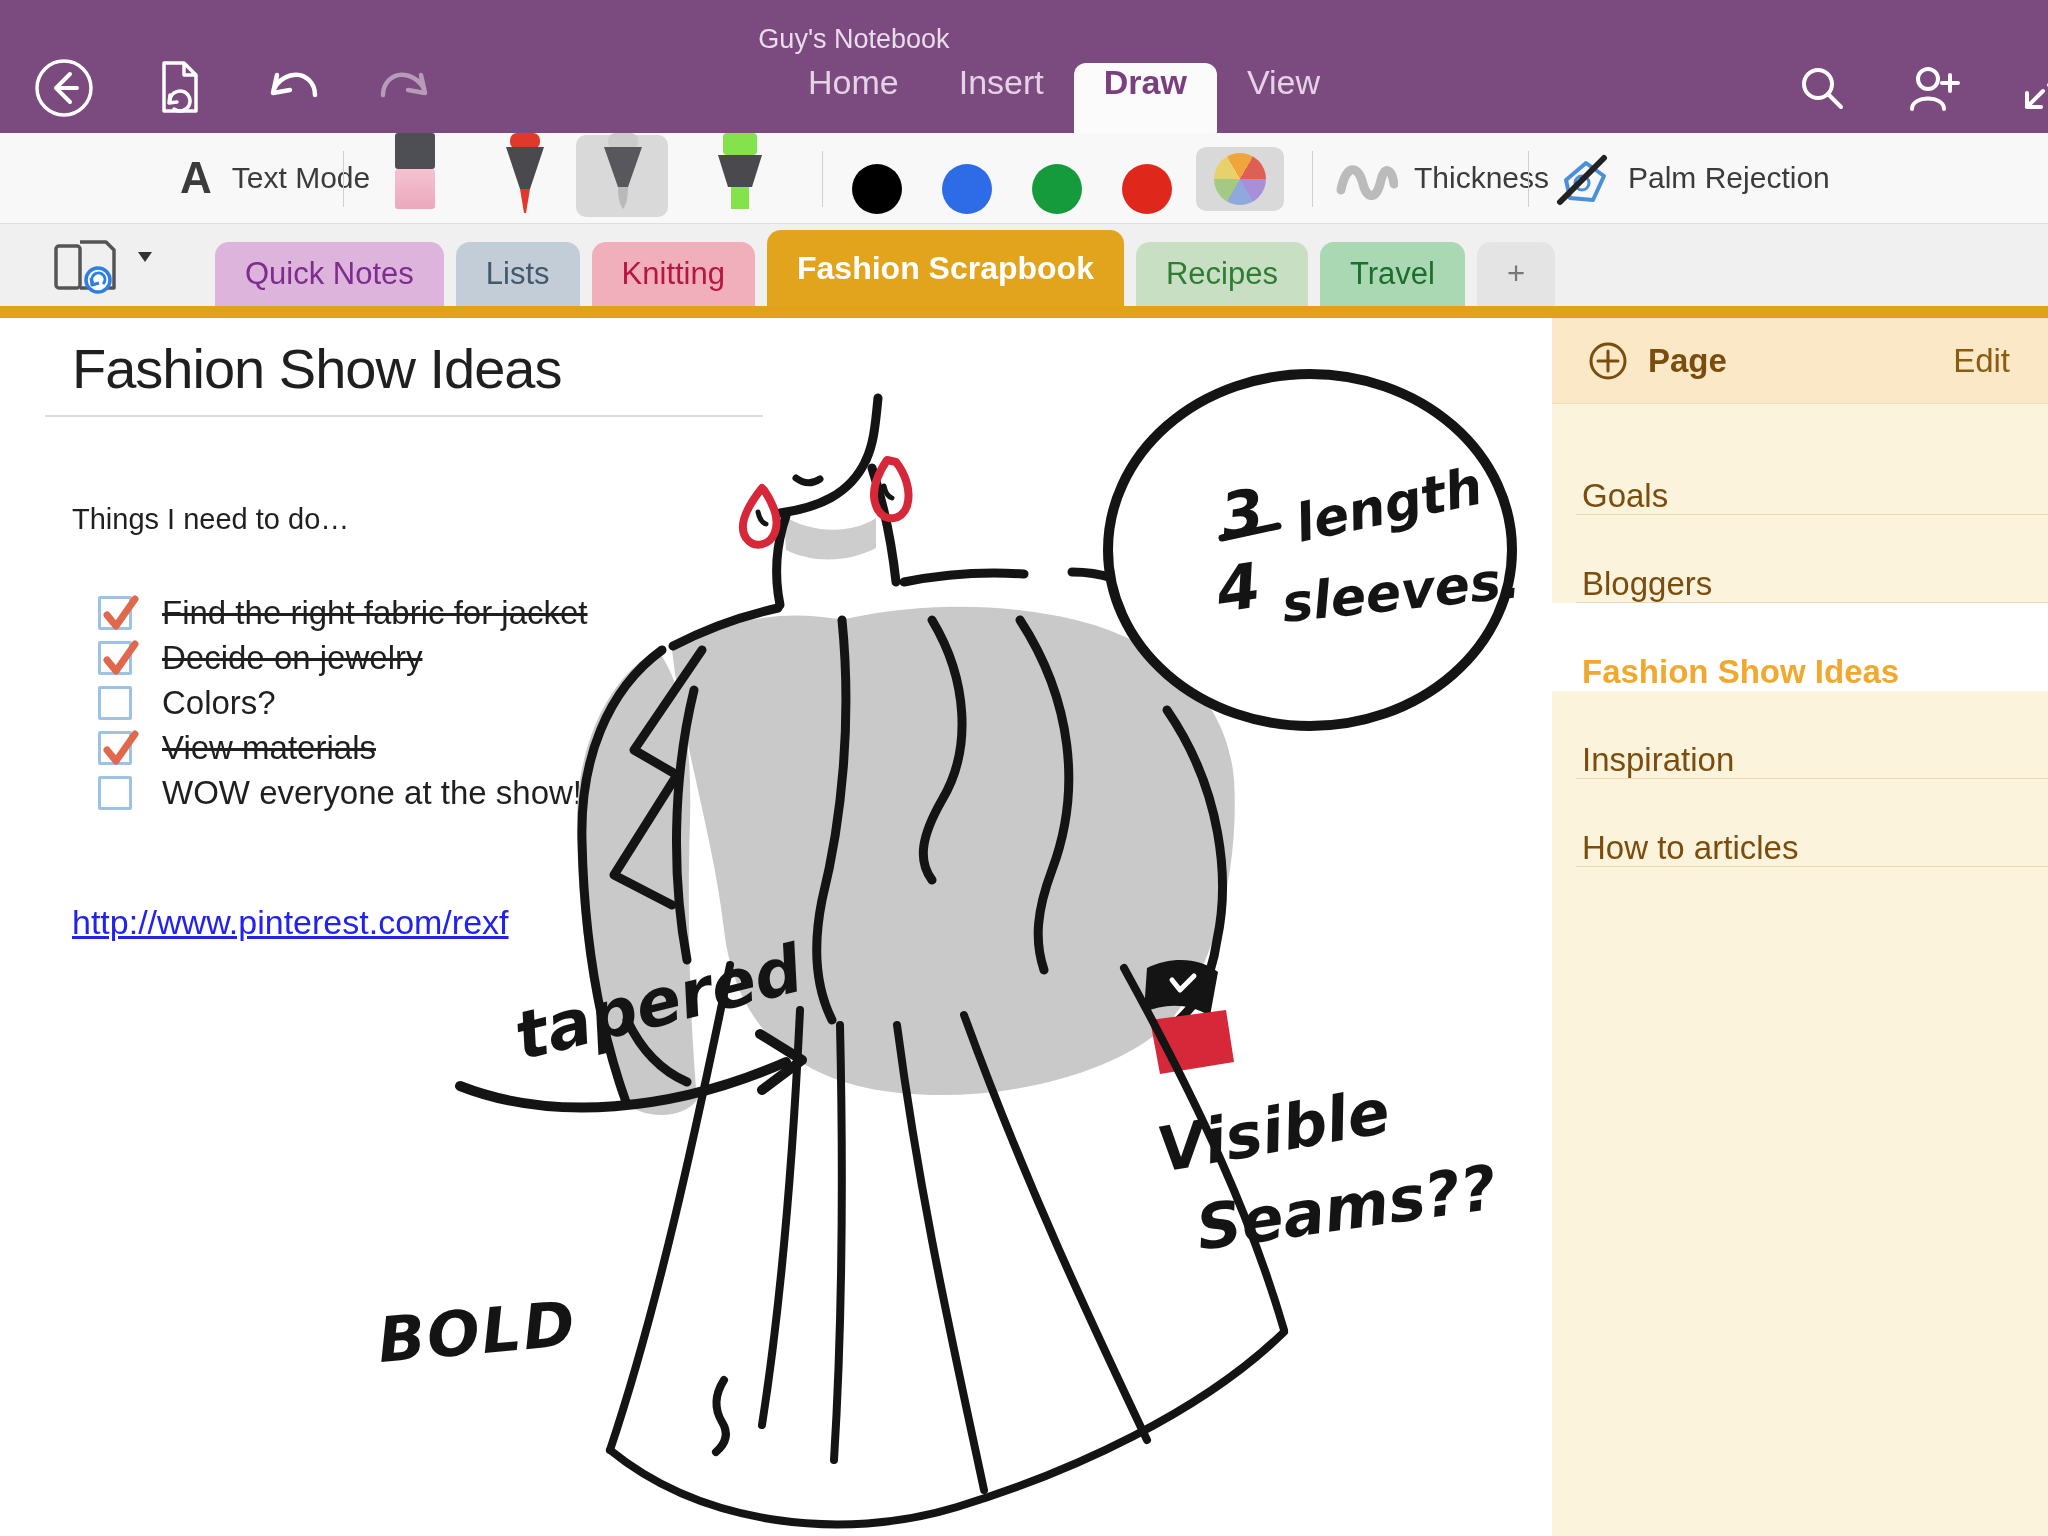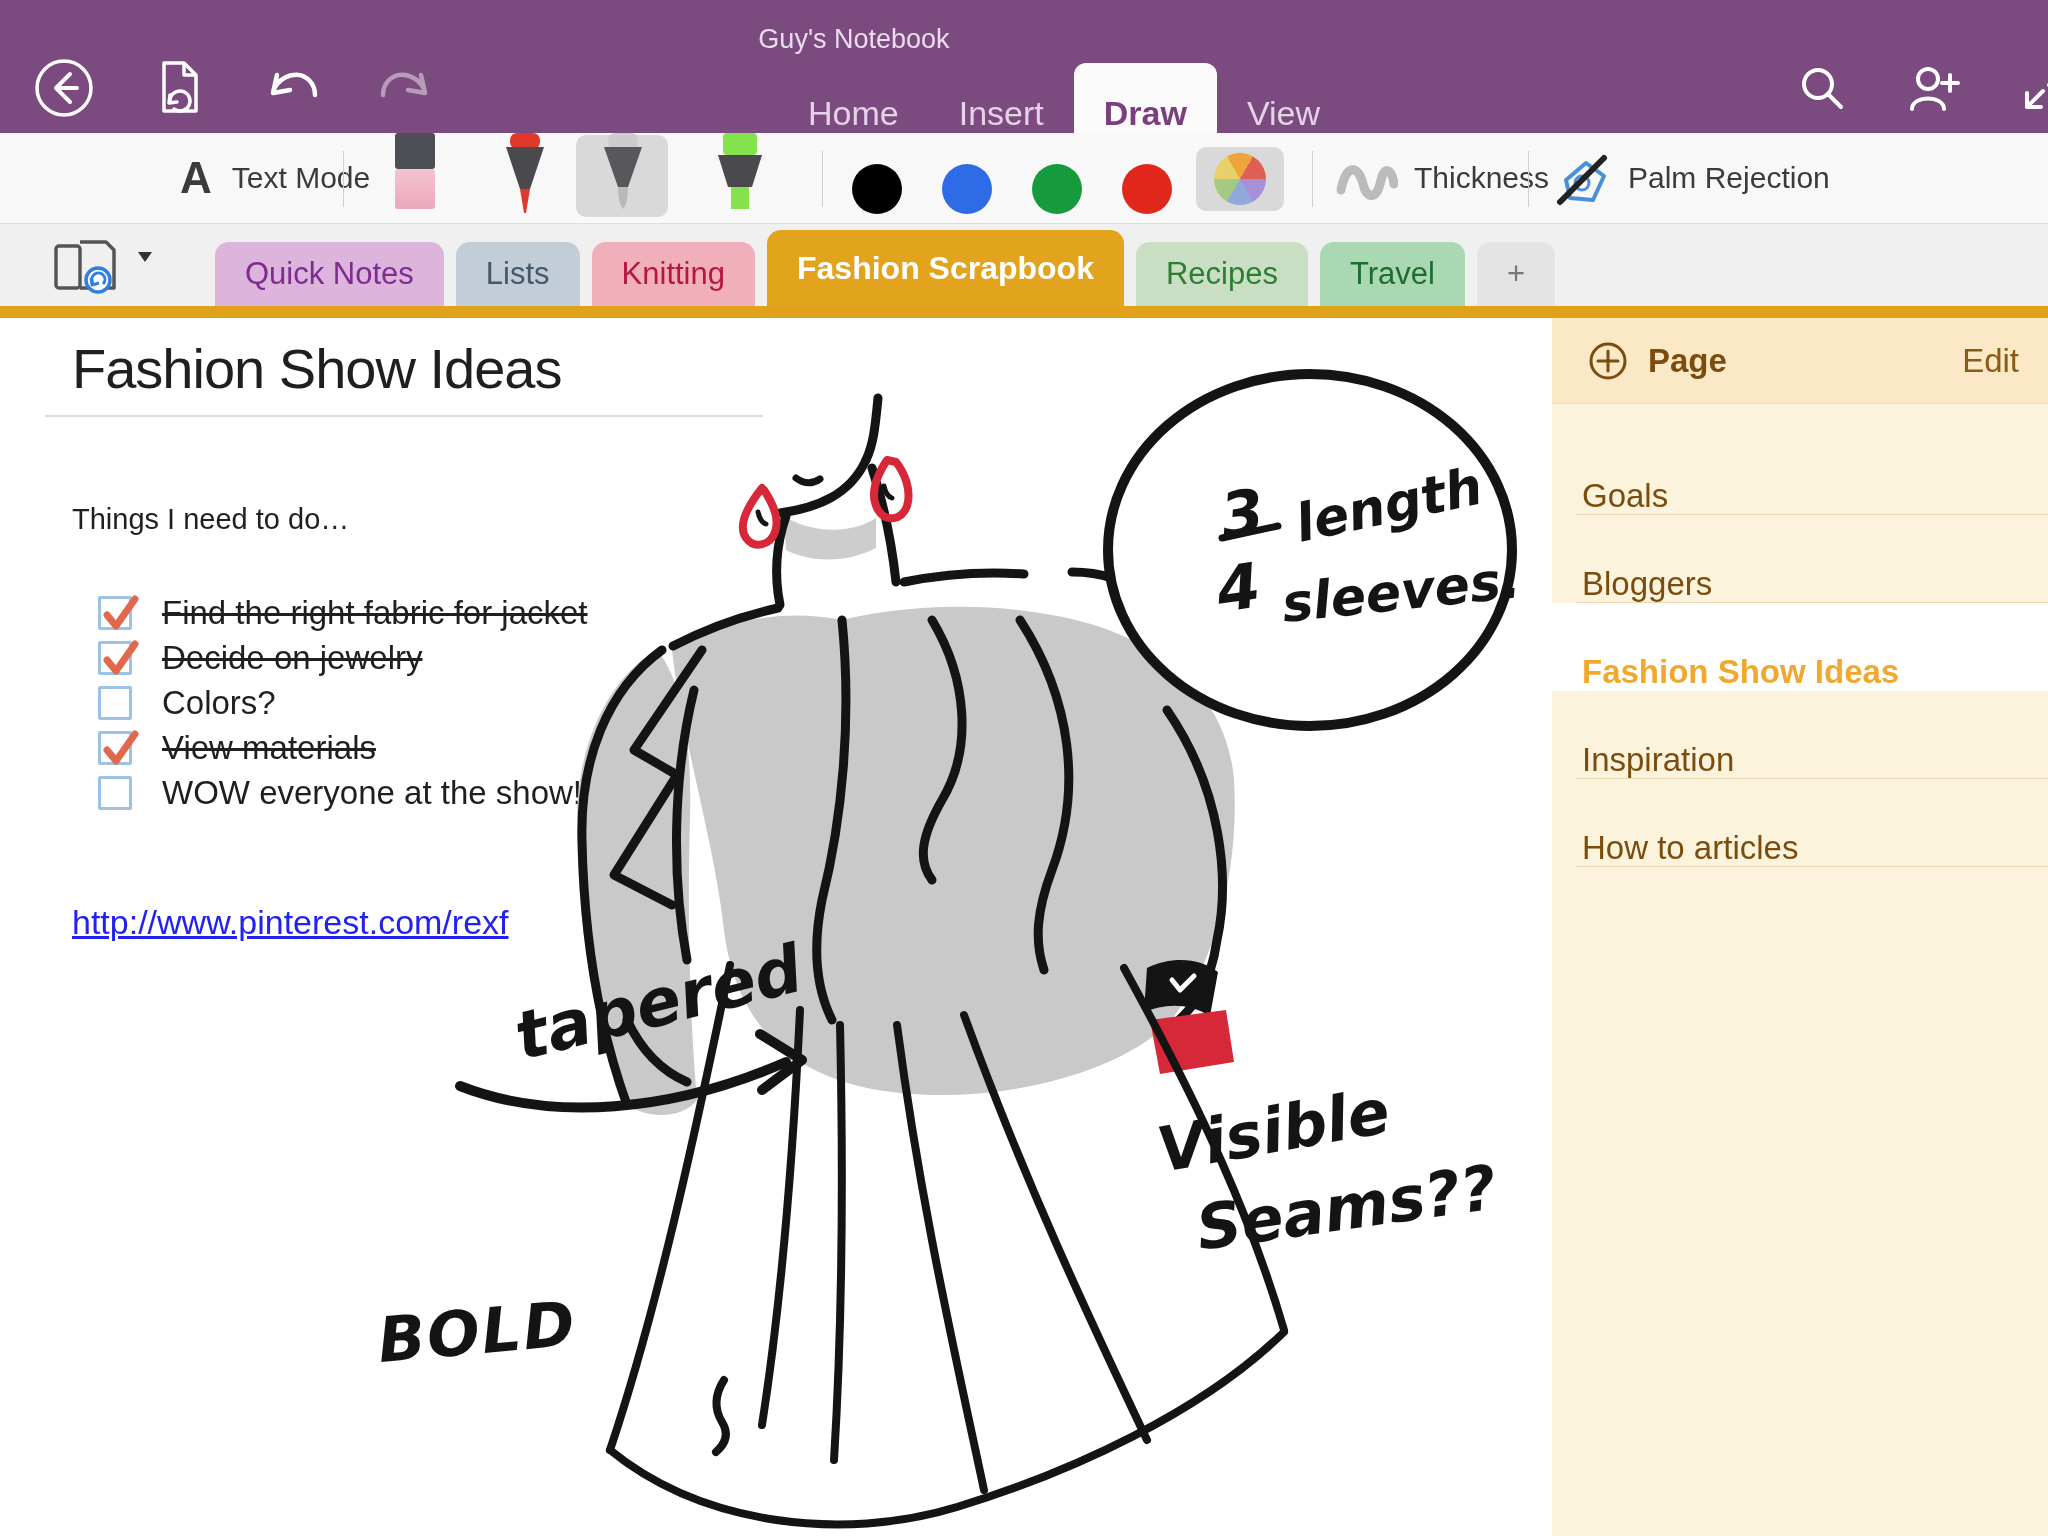--- a/index.html
+++ b/index.html
@@ -8,21 +8,21 @@
 
   
   #titlebar { position:absolute; left:0; top:0; width:2048px; height:133px; background:#7B4A7F; }
   #notebook-title { position:absolute; left:0; top:24px; width:1708px; text-align:center;
                     color:#EBDCEC; font-size:27px; }
   .tb-icons { position:absolute; top:56px; display:flex; align-items:center; }
   #tb-left { left:32px; gap:50px; }
   #tb-right { left:1790px; gap:48px; }
   .tb-icon { width:64px; height:64px; display:flex; align-items:center; justify-content:center; }
   #nav-tabs { position:absolute; left:778px; top:0; height:133px; display:flex; align-items:flex-end; gap:0; }
-  .nav-tab { height:70px; display:flex; align-items:flex-end; padding:0 30px;
+  .nav-tab { height:70px; display:flex; align-items:flex-start; padding:0 30px;
              color:#E6D2E7; font-size:34px; }
   .nav-tab.active { background:#FBFBFB; border-radius:12px 12px 0 0; height:70px;
                     color:#7B3F7F; font-weight:bold; }
 
   
   #toolbar { position:absolute; left:0; top:133px; width:2048px; height:91px; background:#F8F8F8;
              border-bottom:1px solid #DEDEDE; }
   .vdiv { position:absolute; top:18px; width:1px; height:56px; background:#CFCFCF; }
   #textmode { position:absolute; left:180px; top:0; height:90px; display:flex; align-items:center; gap:20px; }
   #textmode .glyph { font-size:44px; font-weight:bold; color:#3B3B3B; }
@@ -65,21 +65,21 @@
 
   
   #sketch { position:absolute; left:372px; top:2px; }
 
   
   #sidebar { position:absolute; left:1552px; top:318px; width:496px; height:1218px; background:#FCF3DC; }
   #sidebar-header { position:absolute; left:0; top:0; width:496px; height:86px; background:#FAE8C6;
                     border-bottom:1px solid #EDDCBA; display:flex; align-items:center; }
   #add-page { display:flex; align-items:center; gap:14px; margin-left:30px; }
   #add-page .lbl { font-size:33px; font-weight:bold; color:#7A4D0E; }
-  #edit-btn { position:absolute; right:29px; font-size:33px; color:#8A5C12; }
+  #edit-btn { position:absolute; right:38px; font-size:33px; color:#8A5C12; }
   .page-row { position:absolute; left:0; width:496px; display:flex; align-items:flex-end; }
   .page-row .t { margin-left:30px; font-size:33px; color:#7A4D0E; white-space:nowrap; }
   .page-row .sep { position:absolute; left:24px; right:0; bottom:0; height:1px; background:#EAD9B6; }
   .page-row.active { background:#FFFFFF; }
   .page-row.active .t { color:#F0A92E; font-weight:bold; }
 </style>
 </head>
 <body>
 
 <div id="titlebar">

